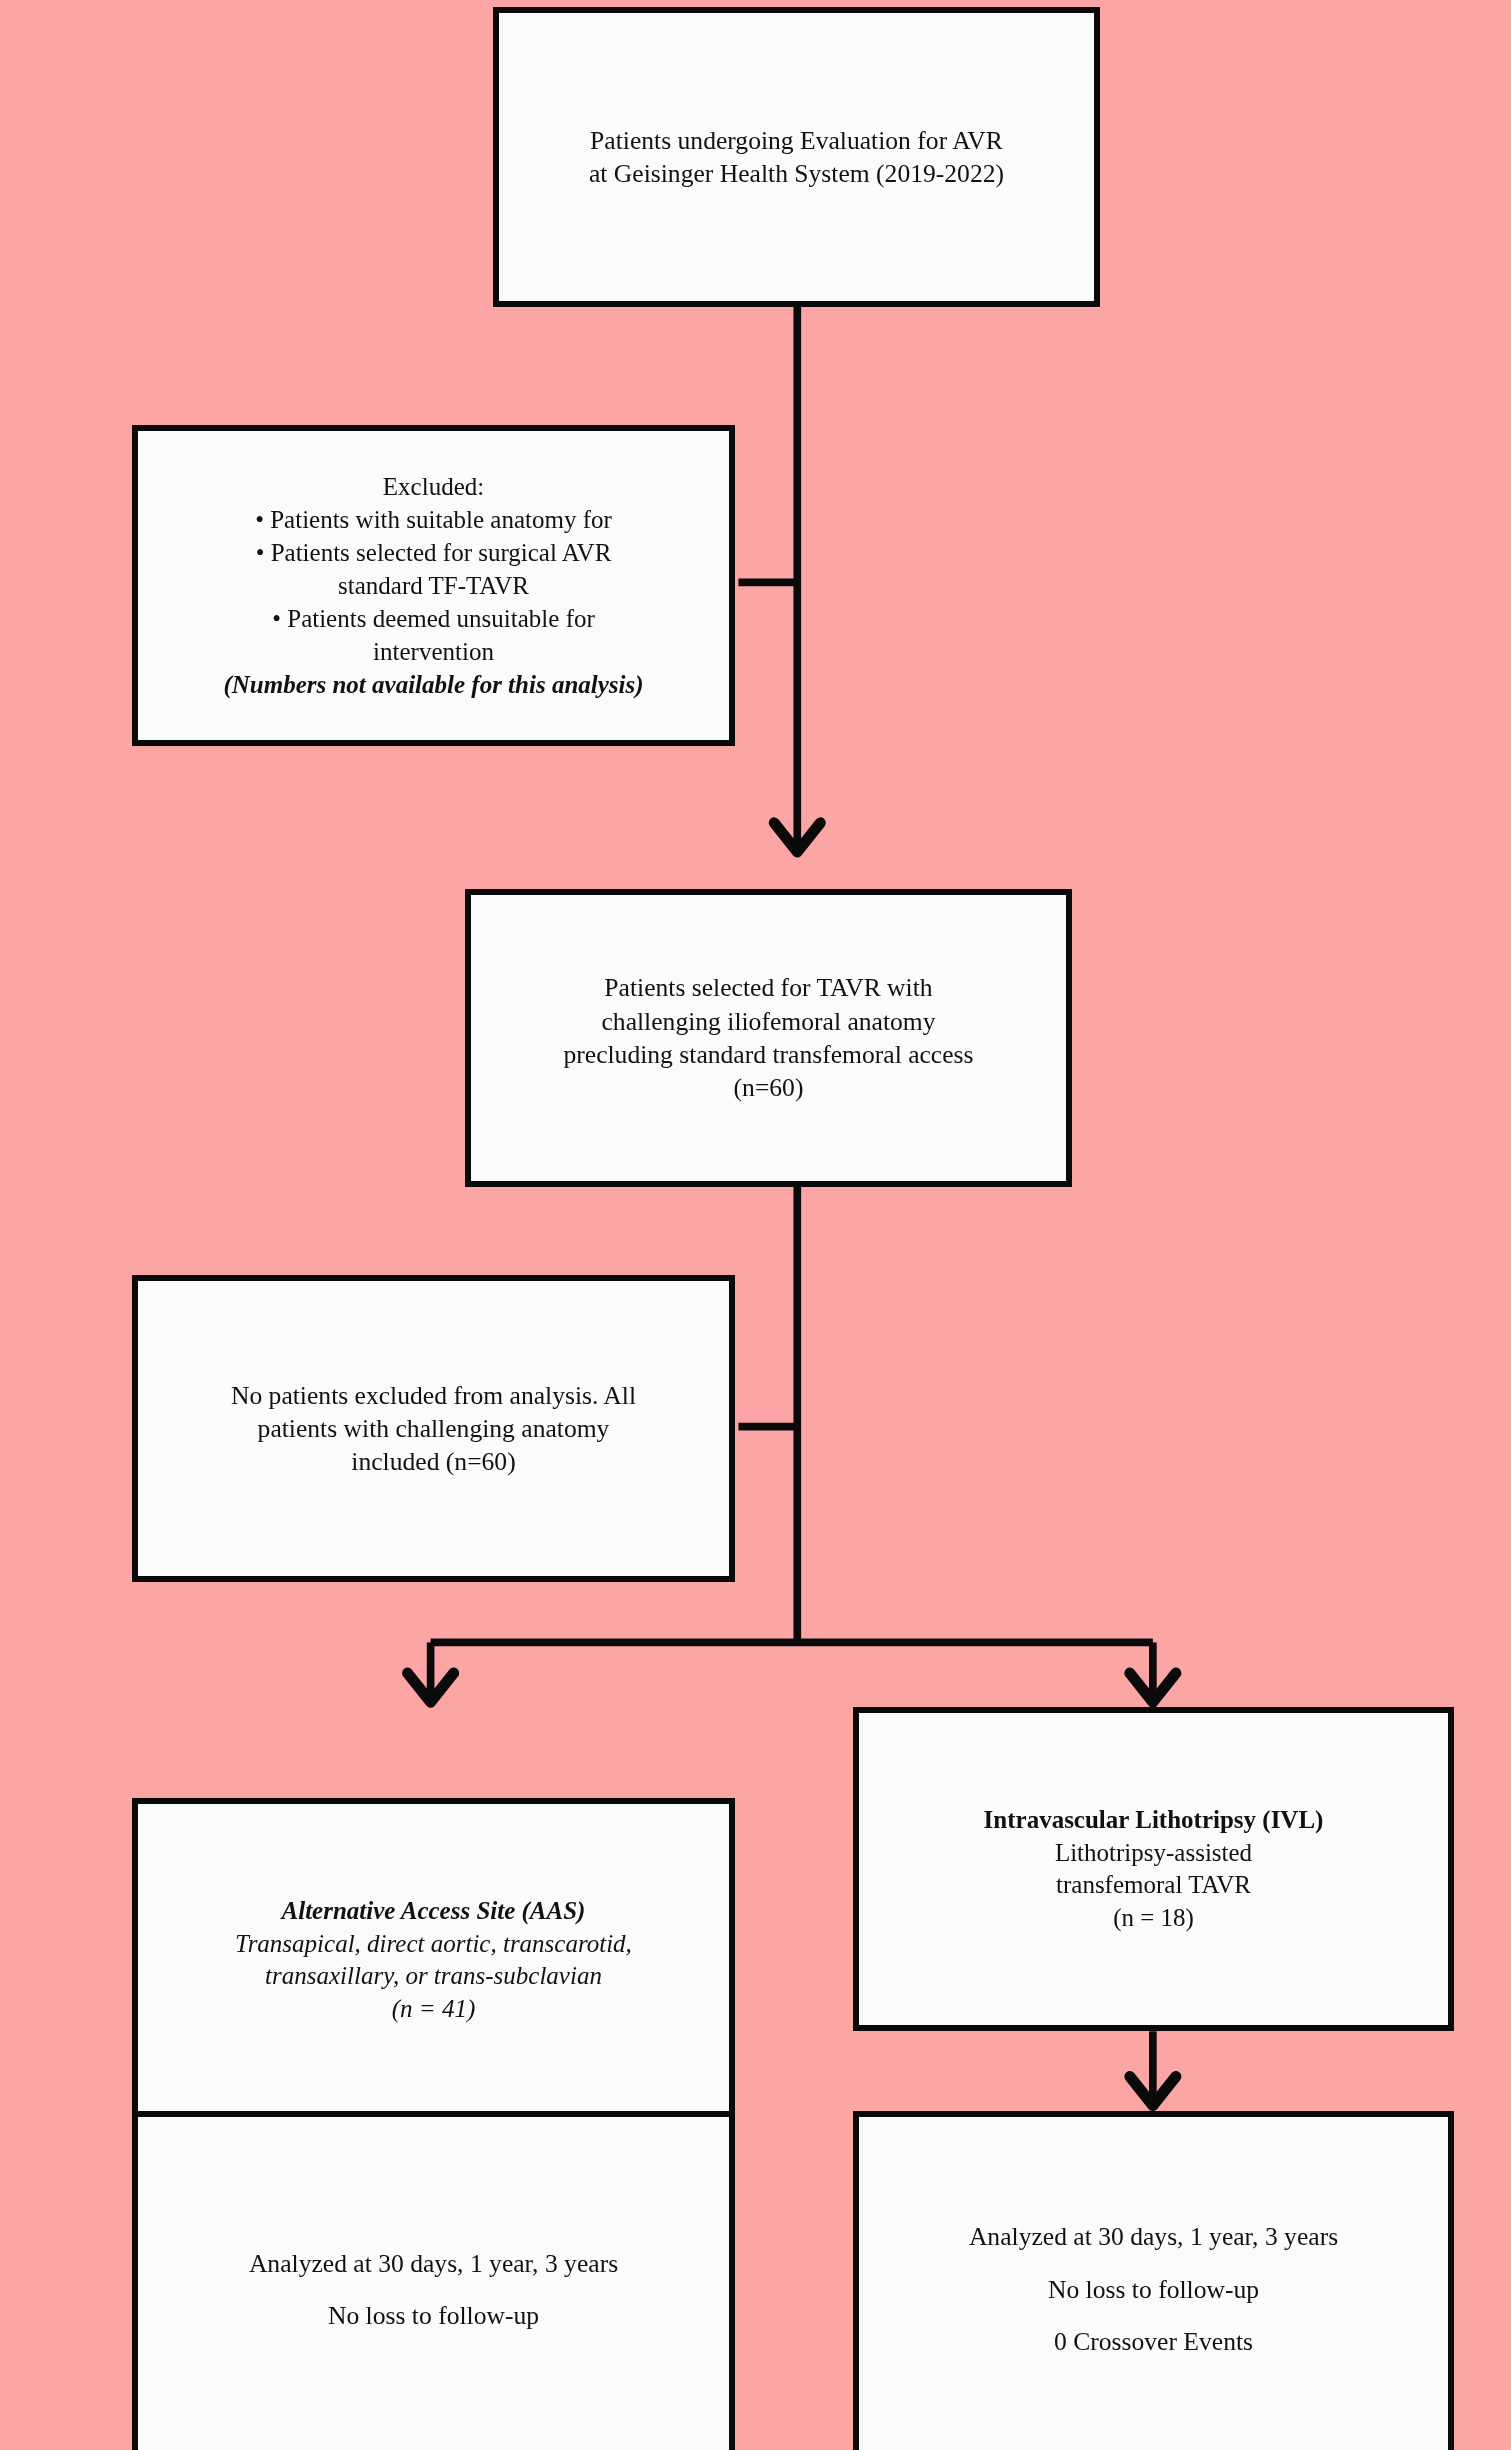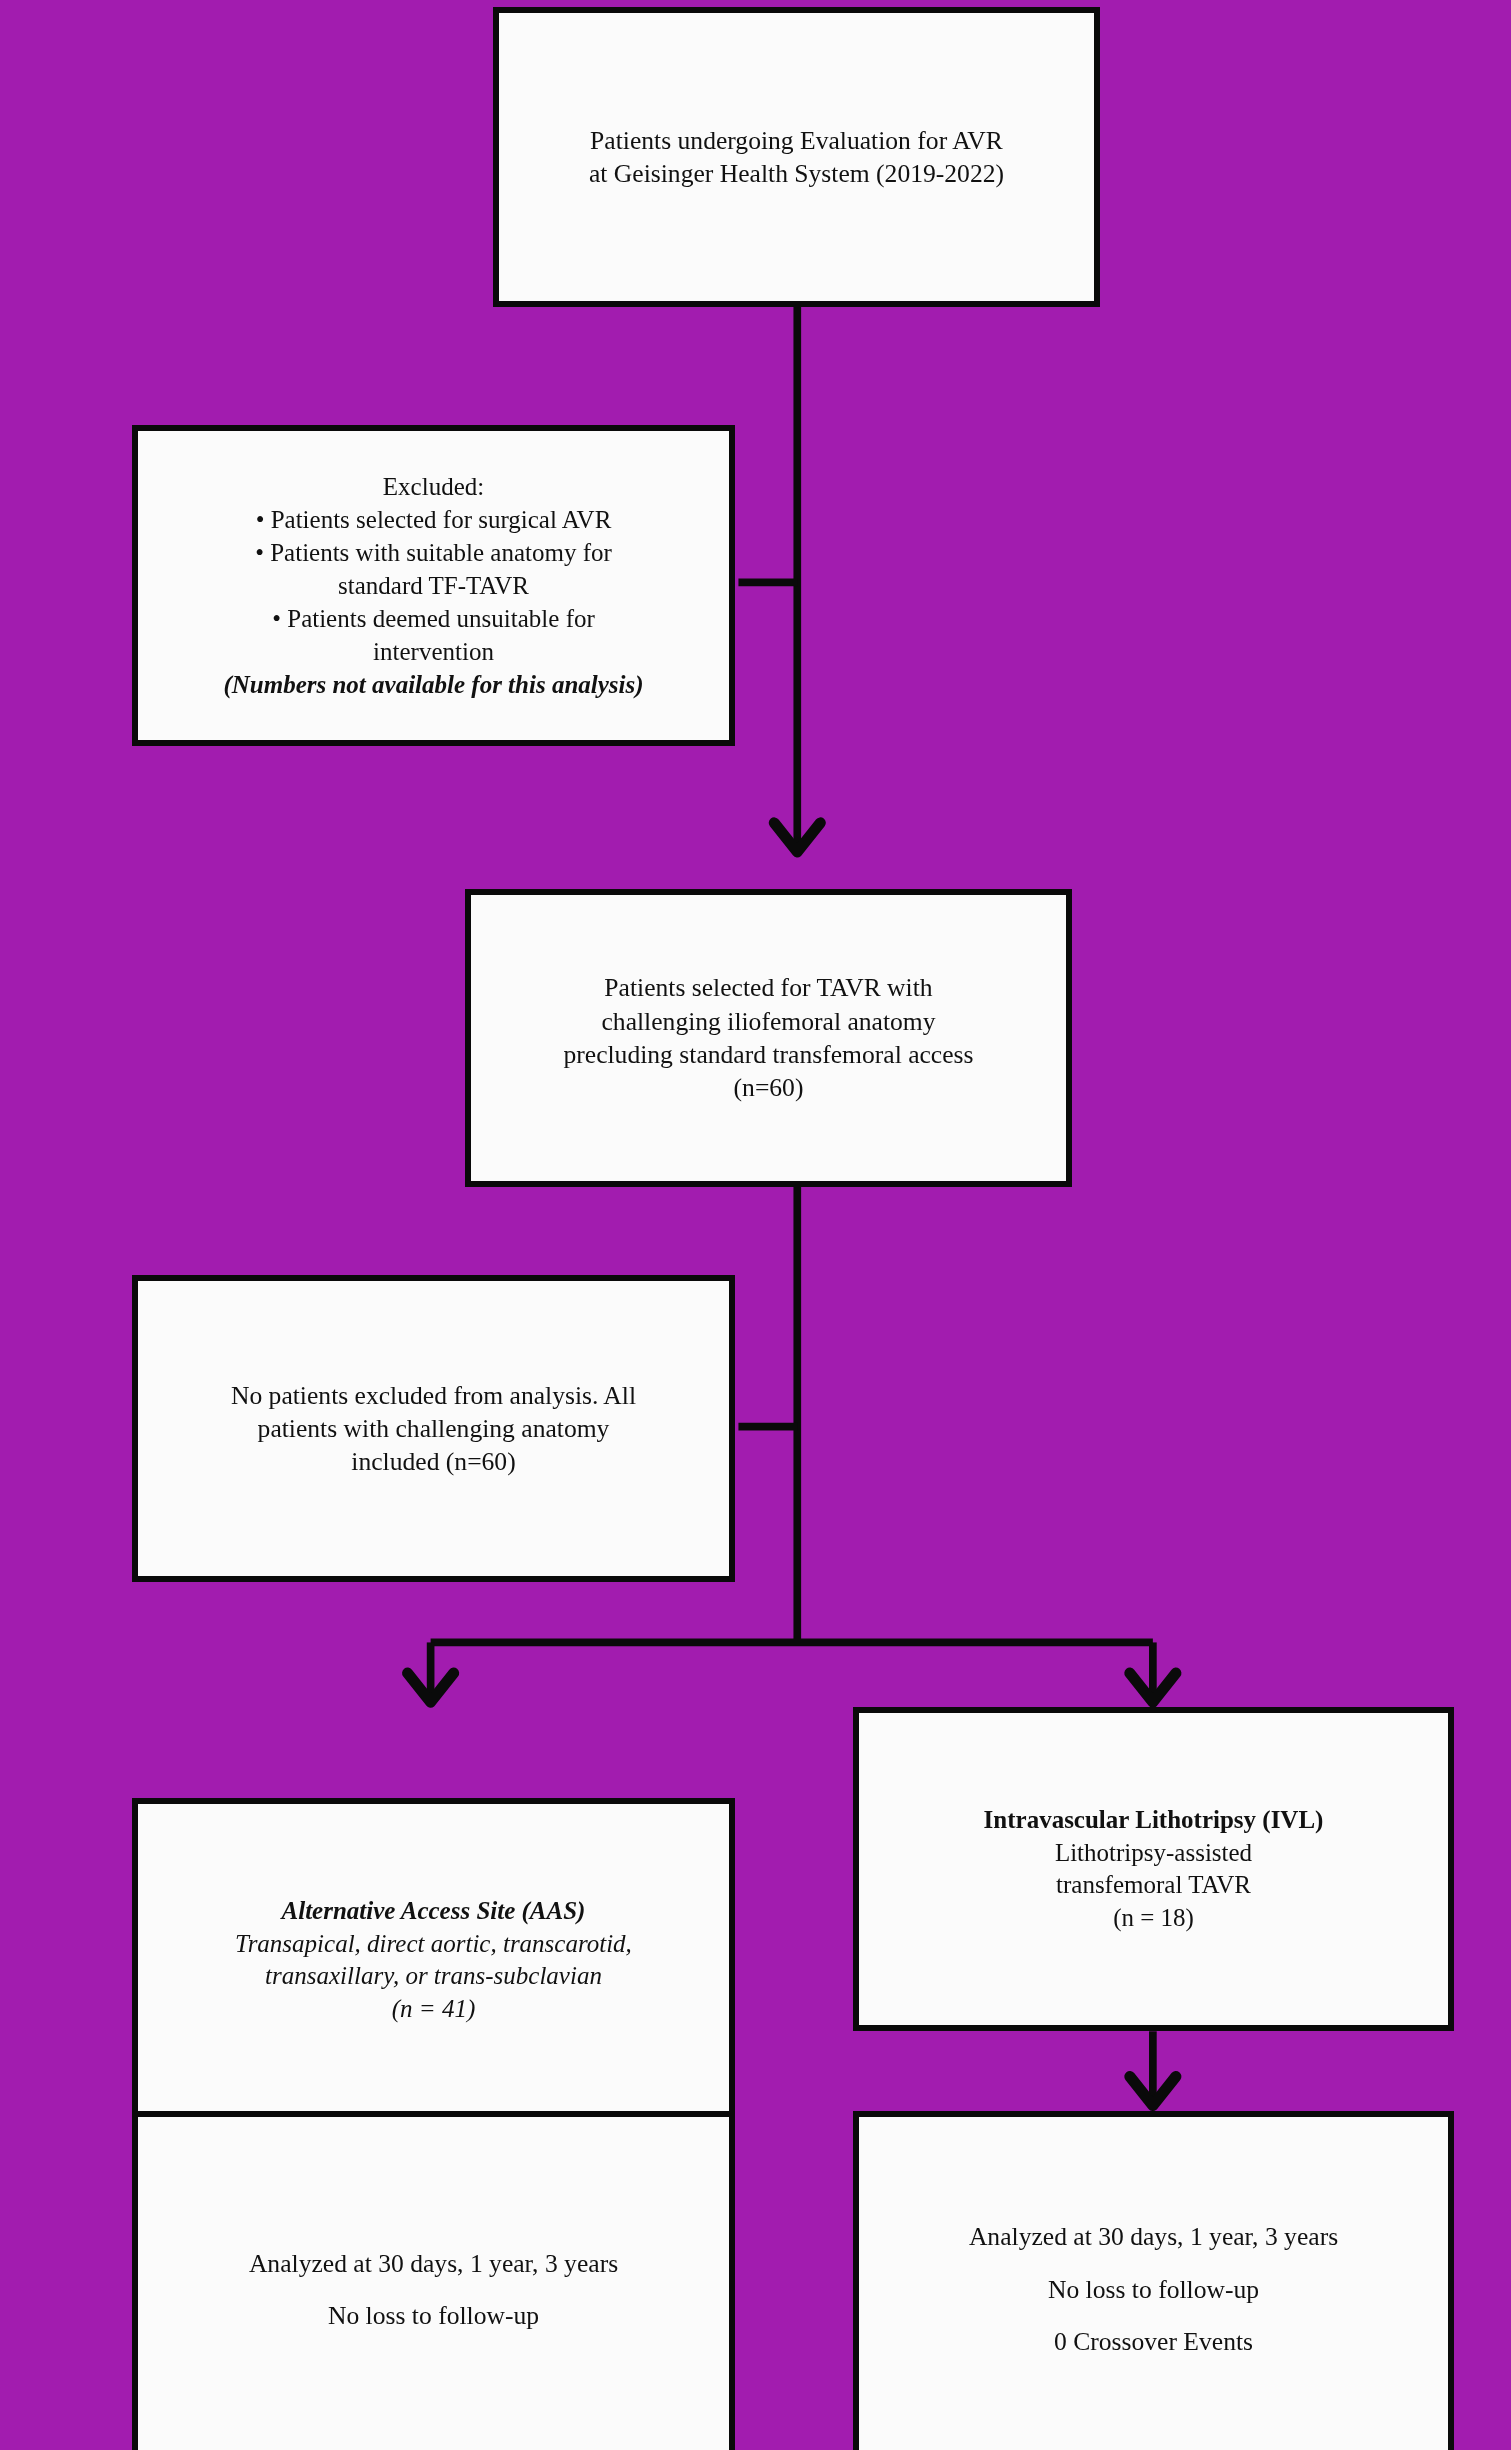--- a/index.html
+++ b/index.html
@@ -8,21 +8,21 @@
     padding: 0;
     background: #f7f7f7;
   }
   body {
     font-family: "Liberation Serif", "DejaVu Serif", serif;
   }
   #canvas {
     position: relative;
     width: 1511px;
     height: 2450px;
-    background: #a21caf;
+    background: #fca5a5;
     overflow: hidden;
   }
   svg.connectors {
     position: absolute;
     left: 0;
     top: 0;
     width: 1511px;
     height: 2450px;
     pointer-events: none;
   }
@@ -104,22 +104,22 @@
   <div class="node" id="node-enrollment">
     <div class="inner">
       <span class="line">Patients undergoing Evaluation for AVR</span>
       <span class="line">at Geisinger Health System (2019-2022)</span>
     </div>
   </div>
 
   <div class="node" id="node-excluded">
     <div class="inner">
       <span class="line">Excluded:</span>
+      <span class="line">• Patients with suitable anatomy for</span>
       <span class="line">• Patients selected for surgical AVR</span>
-      <span class="line">• Patients with suitable anatomy for</span>
       <span class="line">standard TF-TAVR</span>
       <span class="line">• Patients deemed unsuitable for</span>
       <span class="line">intervention</span>
       <span class="line bolditalic">(Numbers not available for this analysis)</span>
     </div>
   </div>
 
   <div class="node" id="node-selected">
     <div class="inner">
       <span class="line">Patients selected for TAVR with</span>

